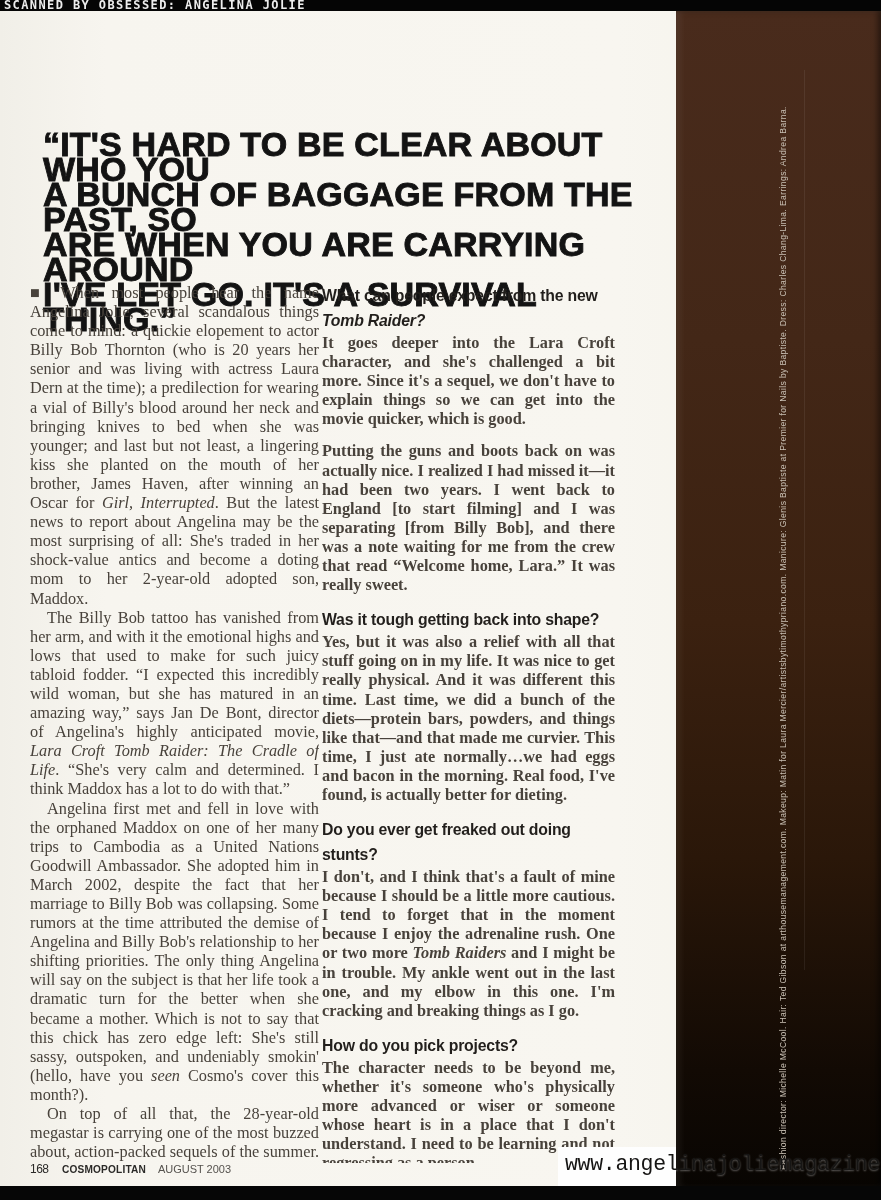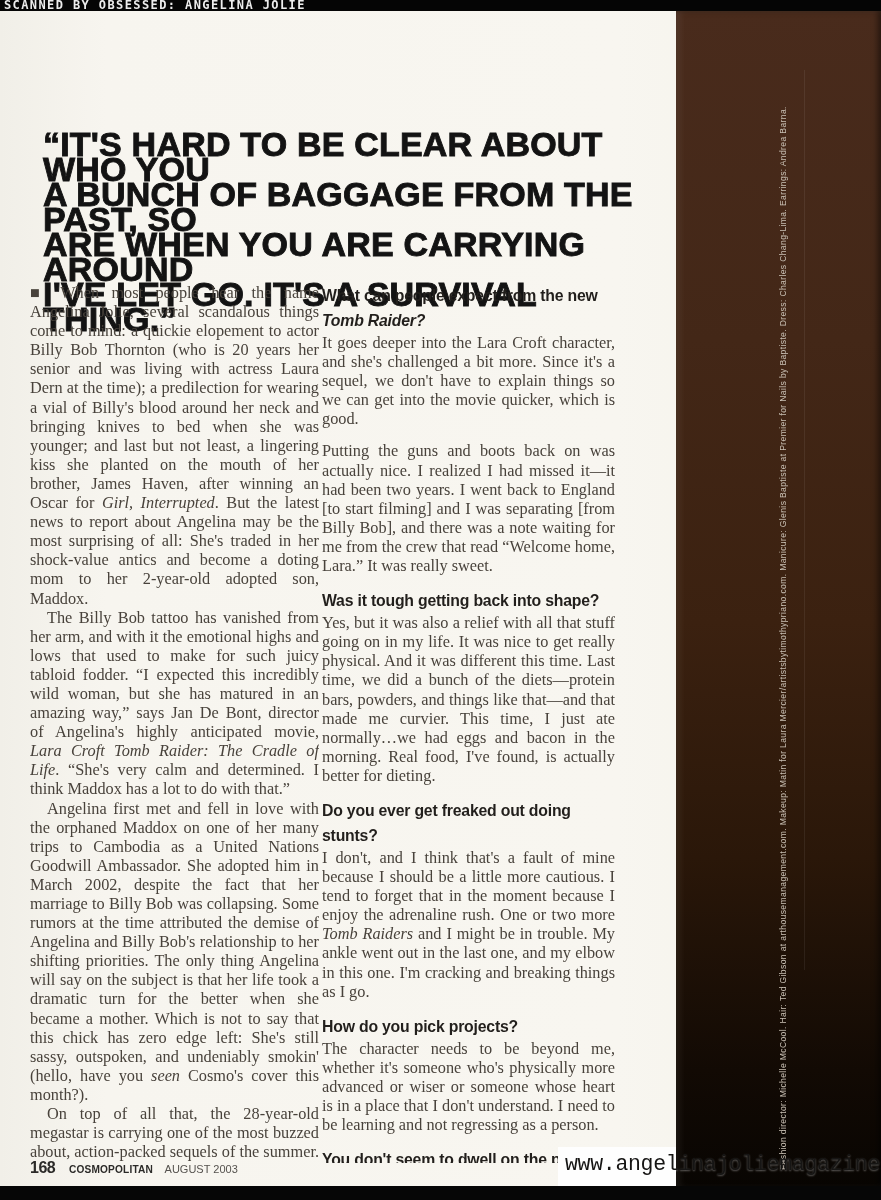--- a/index.html
+++ b/index.html
@@ -41,26 +41,26 @@
   .col-left{left:30px;width:289px;}
   .col-right{left:322px;width:293px;}
   .col p{margin:0;}
   .col p.indent{text-indent:17px;}
   .col em{font-style:italic;}
   .qa-block{margin-bottom:13px;}
   .question{
     margin:0;font-family:"Liberation Sans",sans-serif;font-weight:bold;
     font-size:15.8px;line-height:25px;color:#221f1c;text-align:left;letter-spacing:-0.2px;
   }
-  .answer{margin:0;}
+  .answer{margin:0;font-weight:bold;}
   .footer{
     position:absolute;left:30px;top:1159px;z-index:3;
     font-family:"Liberation Sans",sans-serif;color:#2b2a28;white-space:nowrap;
   }
-  .footer .pg{font-weight:bold;font-size:16px;letter-spacing:-0.5px;}
+  .footer .pg{font-weight:normal;font-size:12px;letter-spacing:-0.5px;}
   .footer .mag{display:inline-block;font-weight:bold;font-size:11.5px;margin-left:9px;
     transform:scaleX(0.88);transform-origin:left;letter-spacing:0.2px;}
   .footer .issue{font-size:11px;margin-left:-4px;color:#55524e;}
   .url-white-box{position:absolute;left:558px;top:1147px;width:118px;height:39px;background:#fefefe;z-index:3;}
   .url{
     position:absolute;left:565px;top:1152px;z-index:4;
     font-family:Liberation Mono, monospace;font-size:21.5px;letter-spacing:-0.3px;
     color:#161514;text-shadow:0 1px 2px rgba(255,255,255,0.38);white-space:nowrap;
   }
   .bottom-bar{position:absolute;left:0;top:1186px;width:100%;height:14px;background:#060606;z-index:6;}

